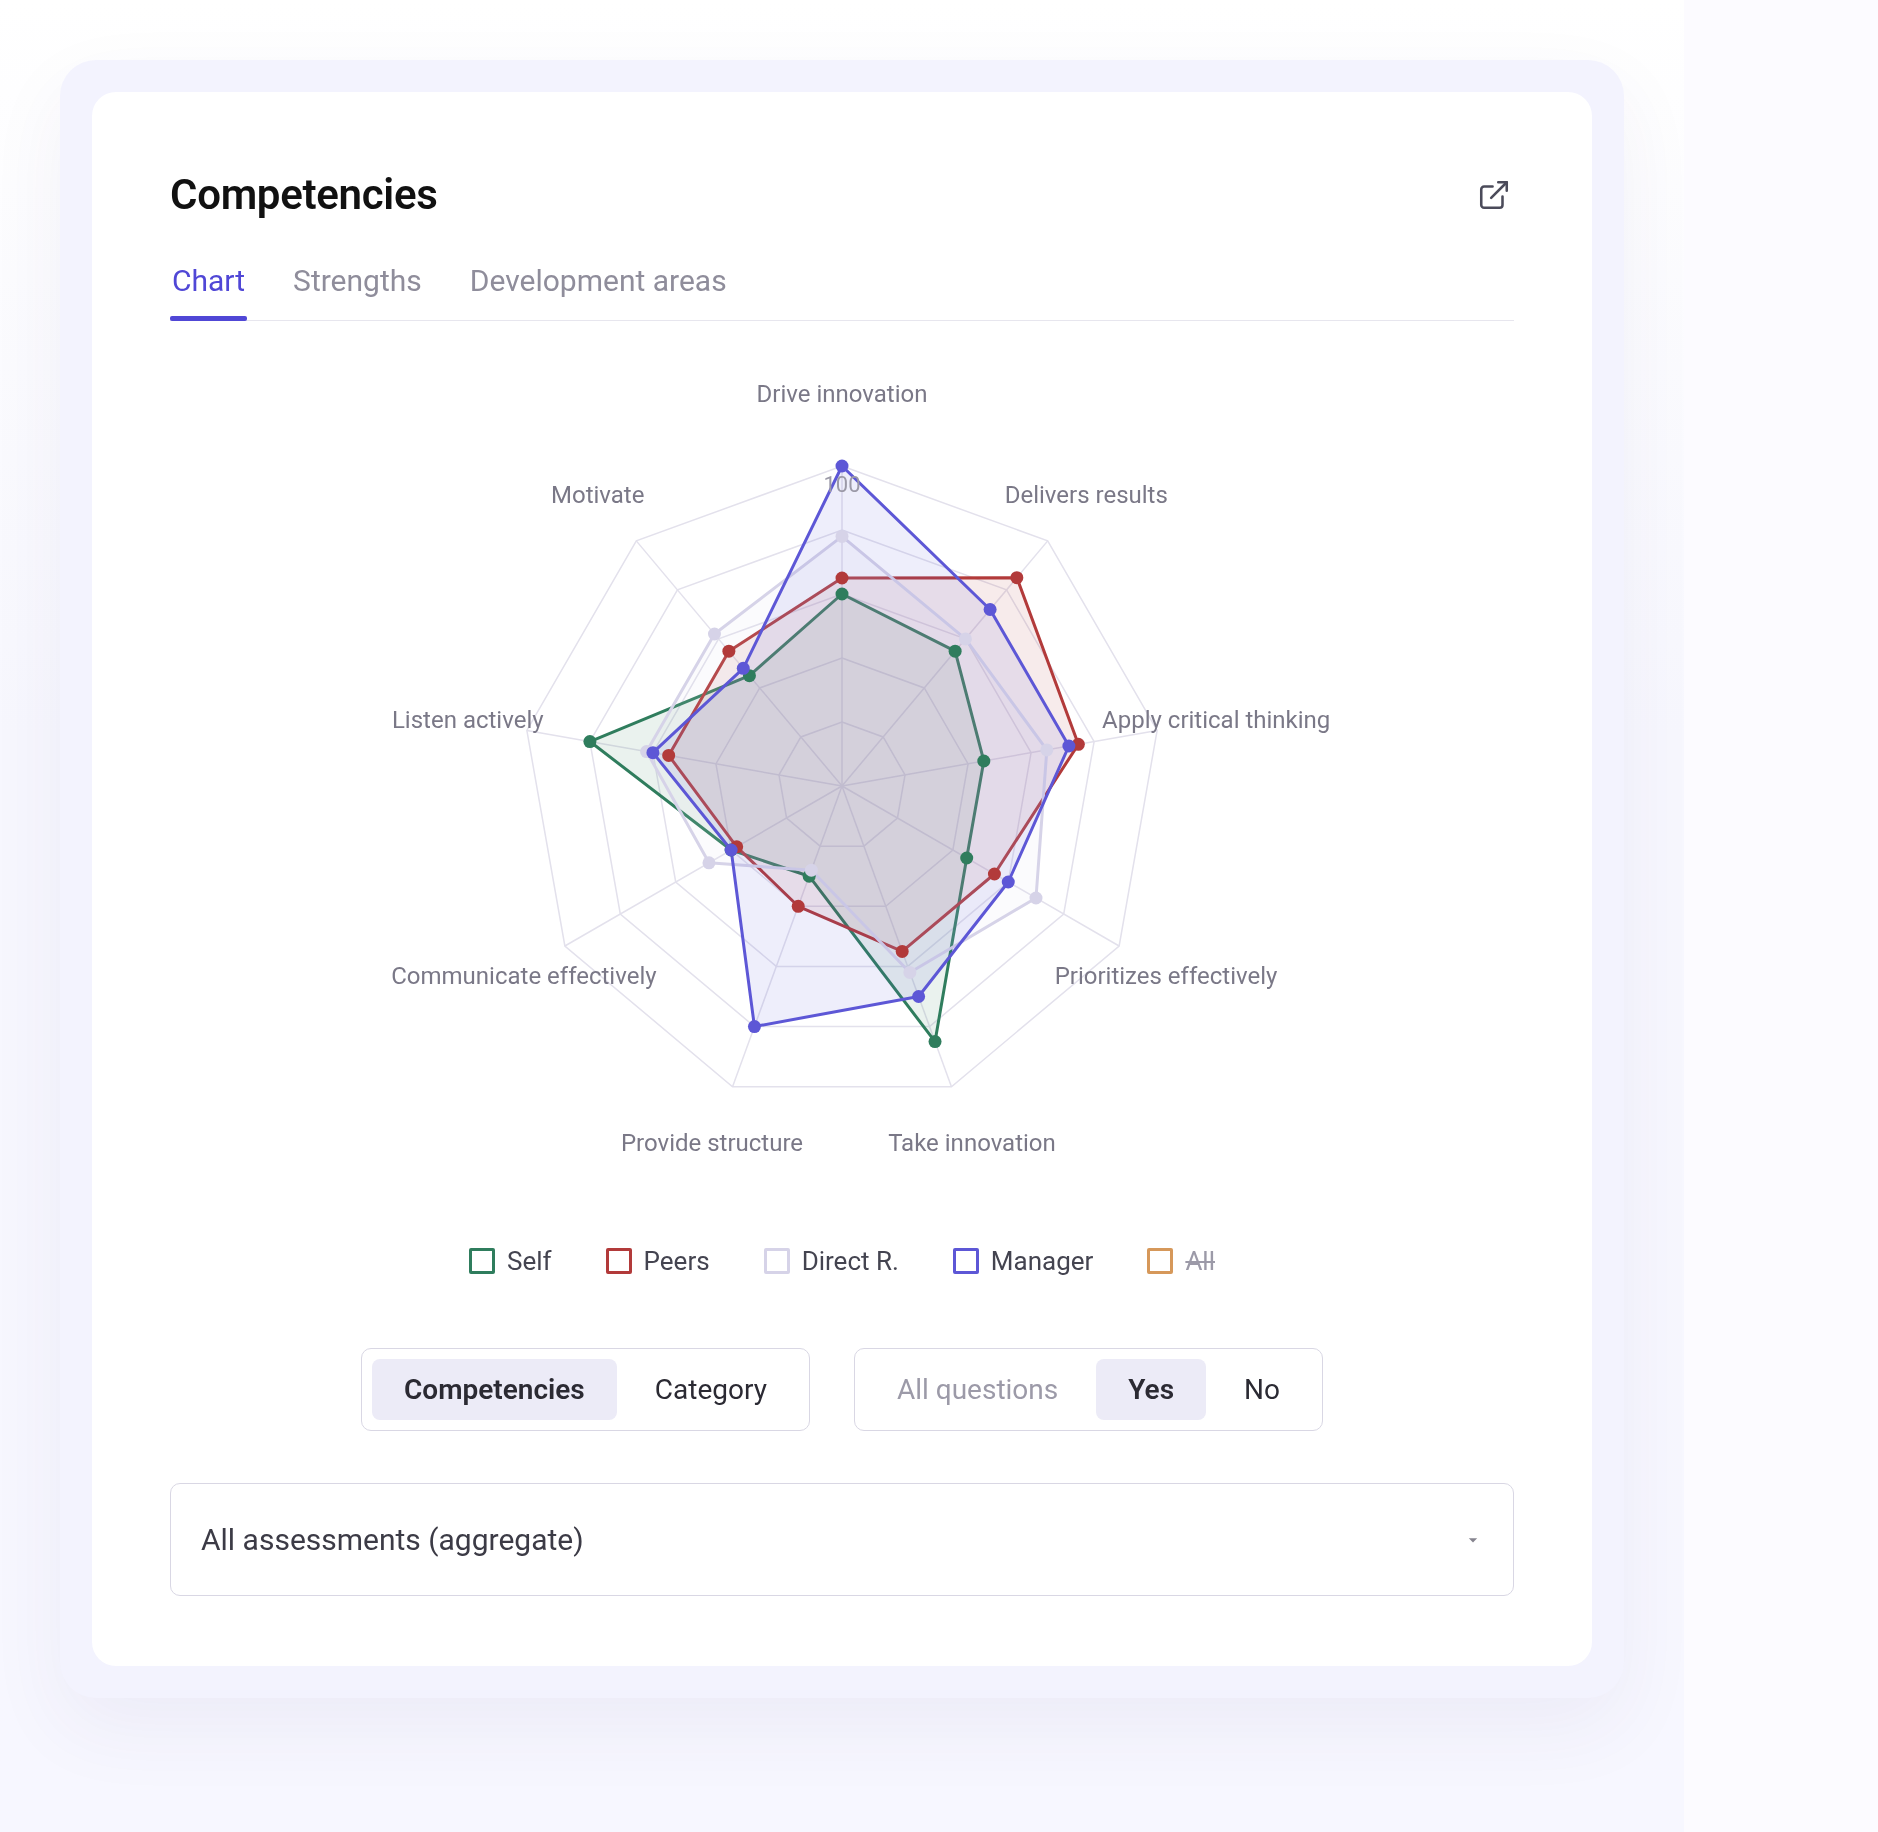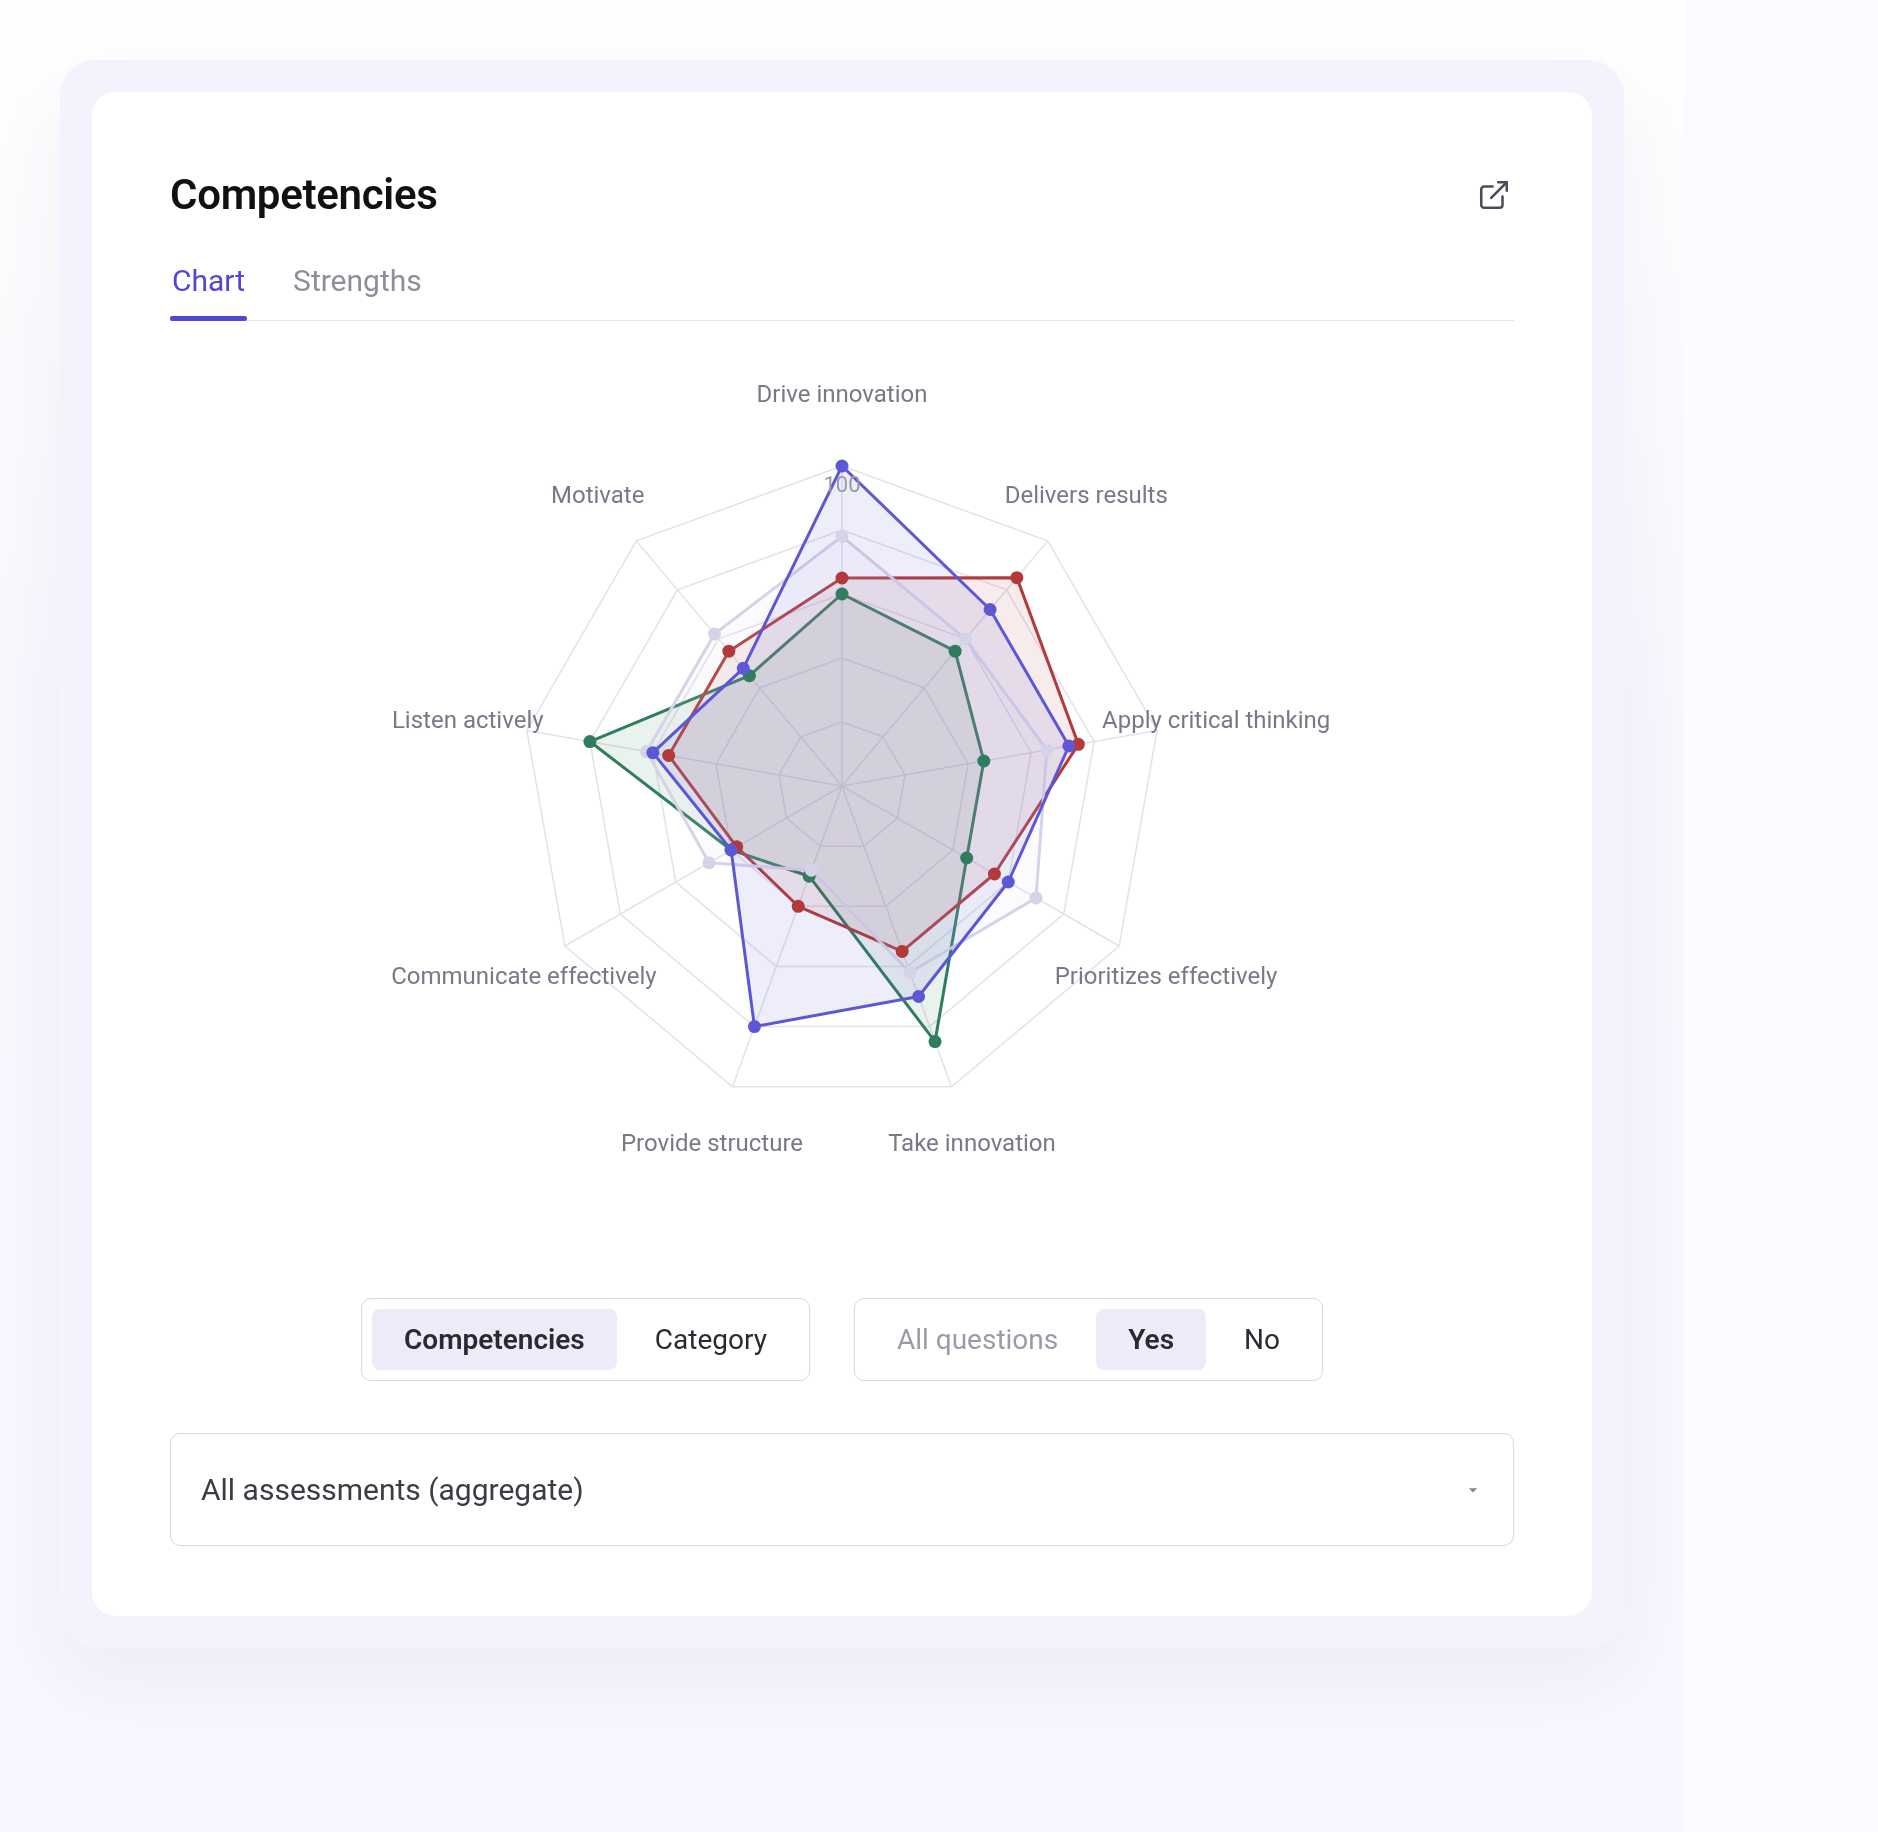--- a/index.html
+++ b/index.html
@@ -191,20 +191,21 @@
             <path d="M18 13v6a2 2 0 0 1-2 2H5a2 2 0 0 1-2-2V8a2 2 0 0 1 2-2h6"></path>
             <polyline points="15 3 21 3 21 9"></polyline>
             <line x1="10" y1="14" x2="21" y2="3"></line>
           </svg>
         </div>
       </div>
 
       <div class="tabs">
         <div class="tab active">Chart</div>
         <div class="tab">Strengths</div>
+        <div class="tab">Development areas</div>
       </div>
 
       <div class="chart-area">
 
         <div class="radar-wrap" id="radar-wrap">
 
         <svg class="radar-svg" width="1200" height="840" viewBox="0 0 1200 840">
               <path d="M600 336 L641.1384070199385 350.9731556403854 L663.0276961927813 388.8865166293165 L655.4256258422041 432 L621.8892891728428 460.14032773029817 L578.1107108271572 460.14032773029817 L544.5743741577959 432 L536.9723038072186 388.8865166293165 L558.8615929800615 350.9731556403854 Z" fill="none" stroke="#e3e1ec" stroke-width="1.5"></path>
               <path d="M600 272 L682.2768140398771 301.94631128077083 L726.0553923855626 377.7730332586329 L710.8512516844082 464 L643.7785783456857 520.2806554605963 L556.2214216543144 520.2806554605963 L489.1487483155919 464.00000000000006 L473.94460761443736 377.77303325863295 L517.7231859601229 301.94631128077083 Z" fill="none" stroke="#e3e1ec" stroke-width="1.5"></path>
               <path d="M600 208 L723.4152210598155 252.91946692115624 L789.0830885783439 366.65954988794937 L766.2768775266122 495.99999999999994 L665.6678675185284 580.4209831908944 L534.3321324814716 580.4209831908944 L433.7231224733878 496.00000000000006 L410.91691142165604 366.6595498879494 L476.58477894018444 252.91946692115624 Z" fill="none" stroke="#e3e1ec" stroke-width="1.5"></path>
@@ -265,20 +266,43 @@
             <div class="axis-label" style="left: 974.227px; top: 334.014px;">Apply critical thinking</div>
             <div class="axis-label" style="left: 924px; top: 590px;">Prioritizes effectively</div>
             <div class="axis-label" style="left: 729.968px; top: 757.083px;">Take innovation</div>
             <div class="axis-label" style="left: 470.032px; top: 757.083px;">Provide structure</div>
             <div class="axis-label" style="left: 270.91px; top: 590px; margin-left: 11px;">Communicate effectively</div>
             <div class="axis-label" style="left: 225.773px; top: 334.014px;">Listen actively</div>
             <div class="axis-label" style="left: 355.741px; top: 108.903px;">Motivate</div>
             <div class="center-label" style="left: 600px; top: 98px;">100</div>
           </div>
 
+        <div class="legend" id="legend">
+
+        <div class="legend-item">
+              <span class="swatch" style="border-color: rgb(47, 125, 93);"></span>
+              <span class="legend-label">Self</span>
+            </div>
+            <div class="legend-item">
+              <span class="swatch" style="border-color: rgb(178, 58, 58);"></span>
+              <span class="legend-label">Peers</span>
+            </div>
+            <div class="legend-item">
+              <span class="swatch" style="border-color: rgb(214, 211, 232);"></span>
+              <span class="legend-label">Direct R.</span>
+            </div>
+            <div class="legend-item">
+              <span class="swatch" style="border-color: rgb(93, 87, 214);"></span>
+              <span class="legend-label">Manager</span>
+            </div>
+            <div class="legend-item off">
+              <span class="swatch" style="border-color: rgb(214, 152, 90);"></span>
+              <span class="legend-label">All</span>
+            </div>
+          </div>
 
         <div class="control-row">
           <div class="seg-group">
             <div class="seg-btn active">Competencies</div>
             <div class="seg-btn">Category</div>
           </div>
           <div class="seg-group">
             <div class="seg-btn muted">All questions</div>
             <div class="seg-btn active">Yes</div>
             <div class="seg-btn">No</div>

